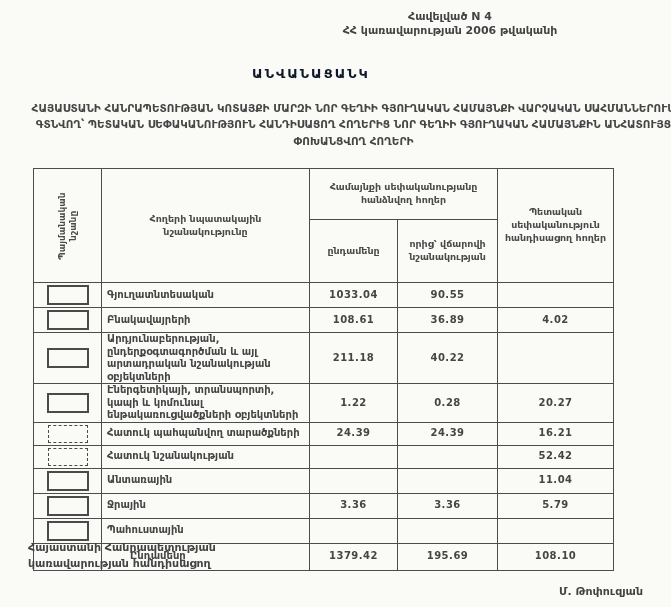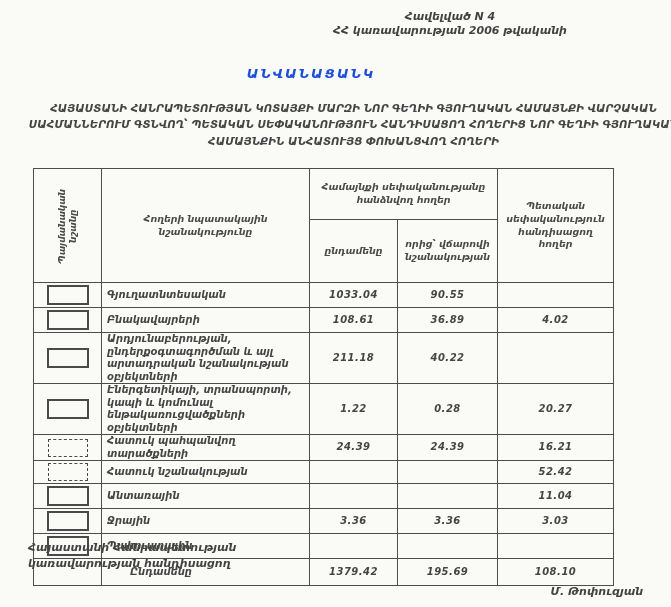--- a/index.html
+++ b/index.html
@@ -3,33 +3,33 @@
 <meta charset="utf-8">
 <style>
   html,body{margin:0;padding:0;}
   body{
     width:671px;height:607px;overflow:hidden;
     background:#fafaf7;
     font-family:"DejaVu Sans",sans-serif;
     color:#3f3f3f;
     -webkit-font-smoothing:antialiased;
   }
-  .page{position:relative;width:622px;height:607px;font-style:italic;}
+  .page{position:relative;width:622px;height:607px;}
 
   
   .annex-ref{
     position:absolute;top:10px;right:22px;width:300px;
     text-align:center;font-size:11px;font-weight:700;line-height:1.25;
     color:#434343;
   }
 
   
   .doc-title{
     position:absolute;top:66px;left:0;width:100%;
-    text-align:center;font-size:13px;font-weight:700;letter-spacing:2px;color:#1d4ed8;
+    text-align:center;font-size:13px;font-weight:700;letter-spacing:2px;color:#0f172a;
   }
   .doc-subtitle{
     position:absolute;top:100px;left:26px;width:655px;
     text-align:center;font-size:10.5px;font-weight:700;line-height:1.55;color:#454545;
   }
 
   
   table.land-table{
     position:absolute;top:168px;left:33px;
     width:580px;border-collapse:collapse;table-layout:fixed;
@@ -185,21 +185,21 @@
         <td class="num-cell"></td>
         <td class="num-cell">11.04</td>
       </tr>
       <tr class="body-row">
         <td class="sym-cell">
             <div class="legend-box"></div>
           </td>
         <td class="label-cell">Ջրային</td>
         <td class="num-cell">3.36</td>
         <td class="num-cell">3.36</td>
-        <td class="num-cell">3.03</td>
+        <td class="num-cell">5.79</td>
       </tr>
       <tr class="body-row">
         <td class="sym-cell">
             <div class="legend-box"></div>
           </td>
         <td class="label-cell">Պահուստային</td>
         <td class="num-cell"></td>
         <td class="num-cell"></td>
         <td class="num-cell"></td>
       </tr>

